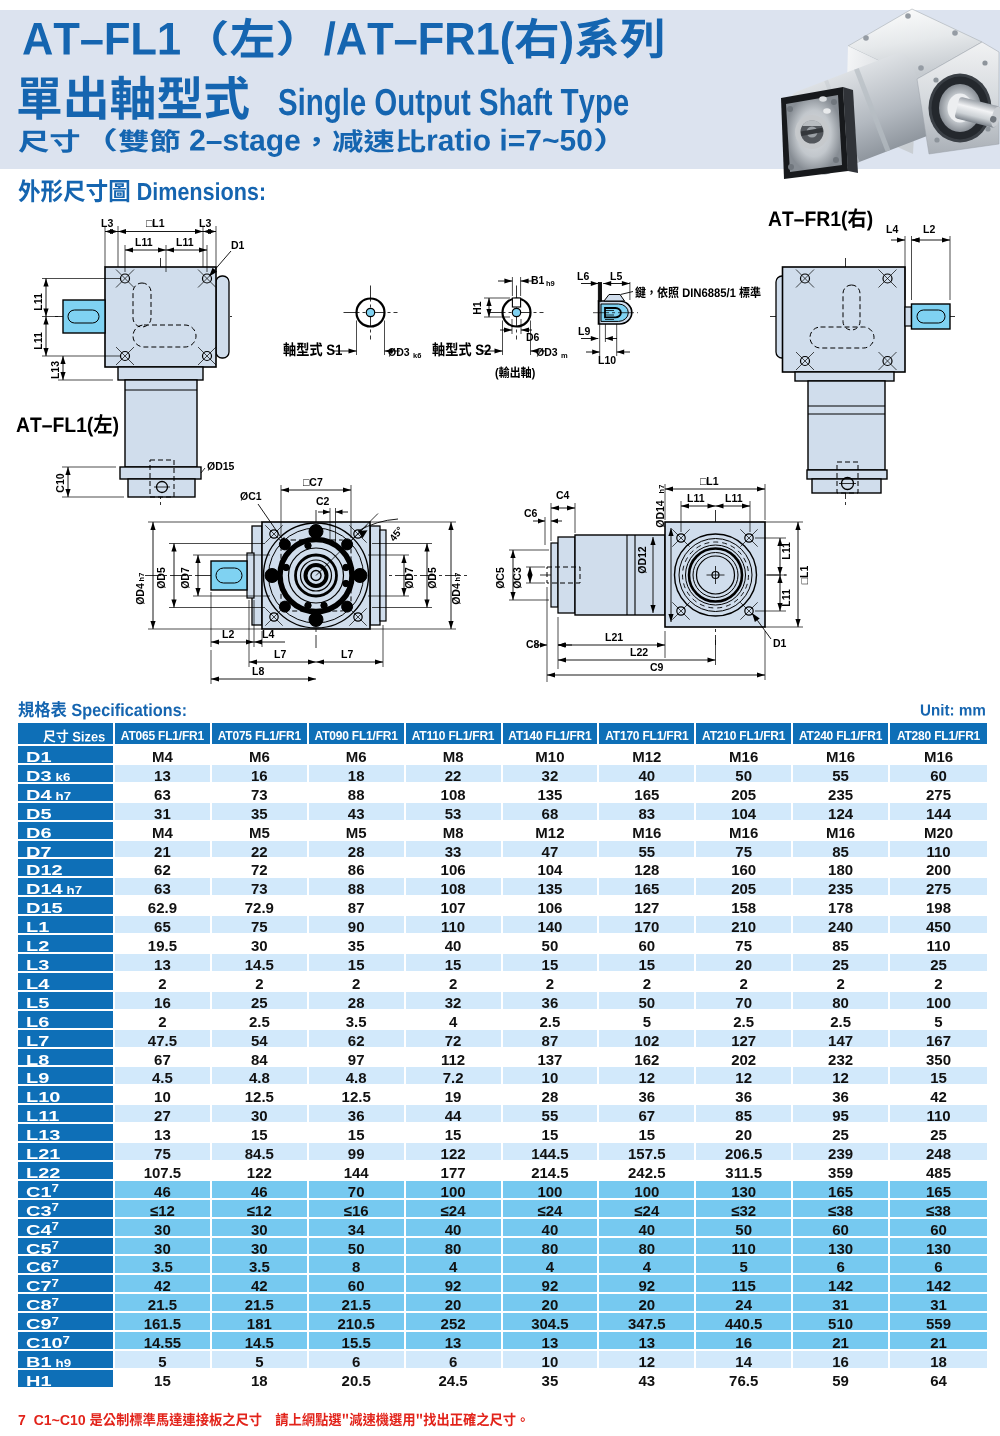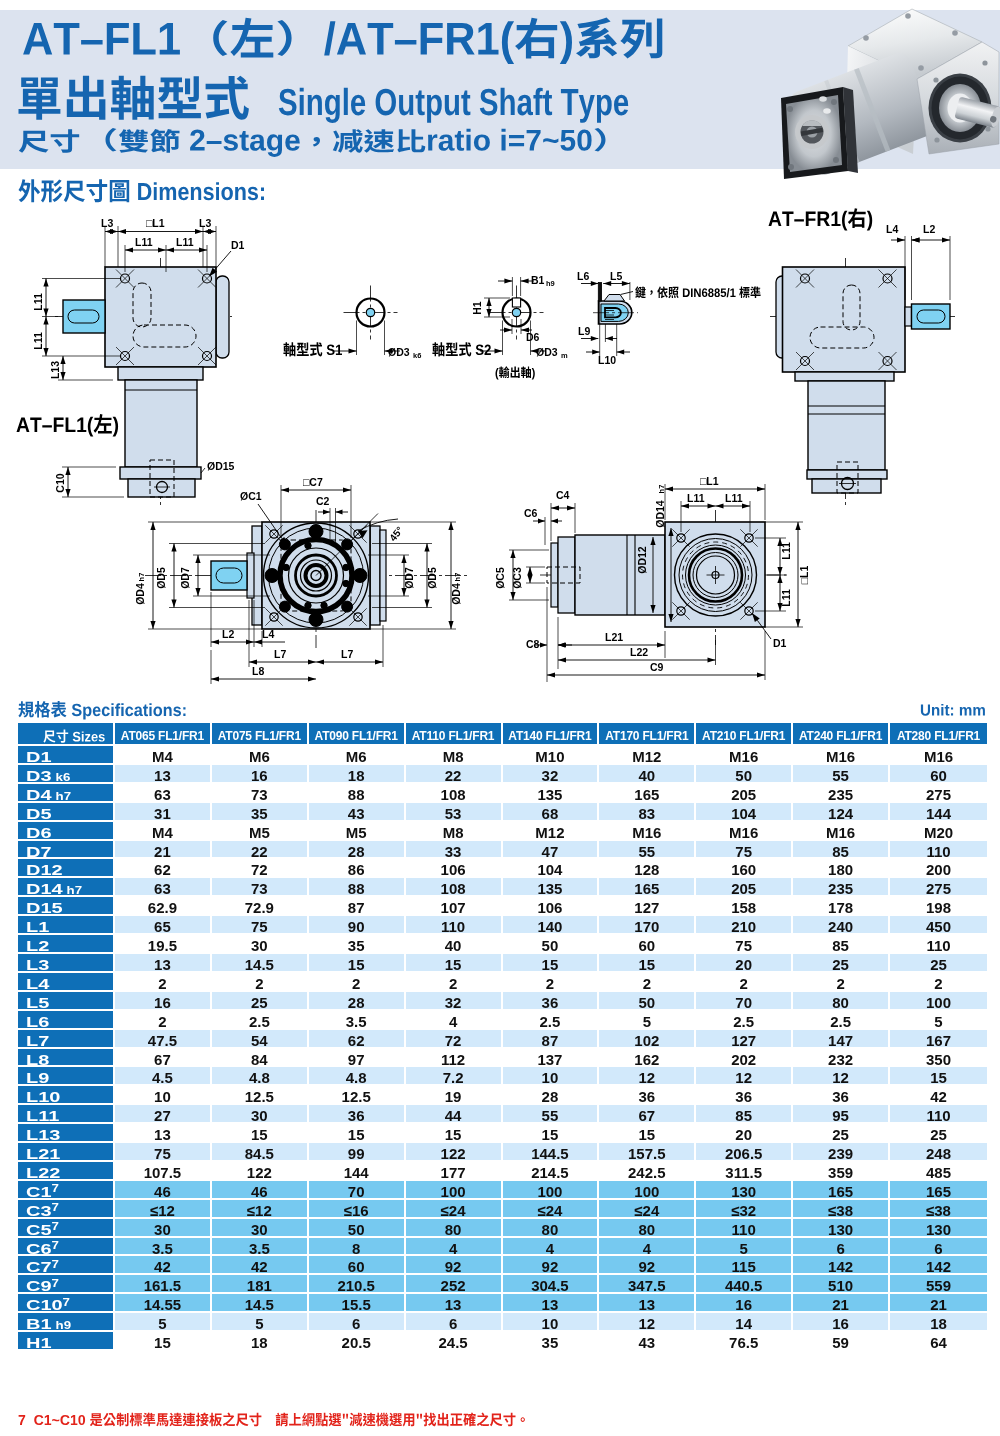--- a/index.html
+++ b/index.html
@@ -855,20 +855,32 @@
         <td>≤12</td>
         <td>≤16</td>
         <td>≤24</td>
         <td>≤24</td>
         <td>≤24</td>
         <td>≤32</td>
         <td>≤38</td>
         <td>≤38</td>
       </tr>
       <tr class="rs">
+        <td class="lbl"><span class="lx">C4<span class="sup">7</span></span></td>
+        <td>30</td>
+        <td>30</td>
+        <td>34</td>
+        <td>40</td>
+        <td>40</td>
+        <td>40</td>
+        <td>50</td>
+        <td>60</td>
+        <td>60</td>
+      </tr>
+      <tr class="rs">
         <td class="lbl"><span class="lx">C5<span class="sup">7</span></span></td>
         <td>30</td>
         <td>30</td>
         <td>50</td>
         <td>80</td>
         <td>80</td>
         <td>80</td>
         <td>110</td>
         <td>130</td>
         <td>130</td>
@@ -889,20 +901,32 @@
         <td class="lbl"><span class="lx">C7<span class="sup">7</span></span></td>
         <td>42</td>
         <td>42</td>
         <td>60</td>
         <td>92</td>
         <td>92</td>
         <td>92</td>
         <td>115</td>
         <td>142</td>
         <td>142</td>
+      </tr>
+      <tr class="rs">
+        <td class="lbl"><span class="lx">C8<span class="sup">7</span></span></td>
+        <td>21.5</td>
+        <td>21.5</td>
+        <td>21.5</td>
+        <td>20</td>
+        <td>20</td>
+        <td>20</td>
+        <td>24</td>
+        <td>31</td>
+        <td>31</td>
       </tr>
       <tr class="rs">
         <td class="lbl"><span class="lx">C9<span class="sup">7</span></span></td>
         <td>161.5</td>
         <td>181</td>
         <td>210.5</td>
         <td>252</td>
         <td>304.5</td>
         <td>347.5</td>
         <td>440.5</td>

